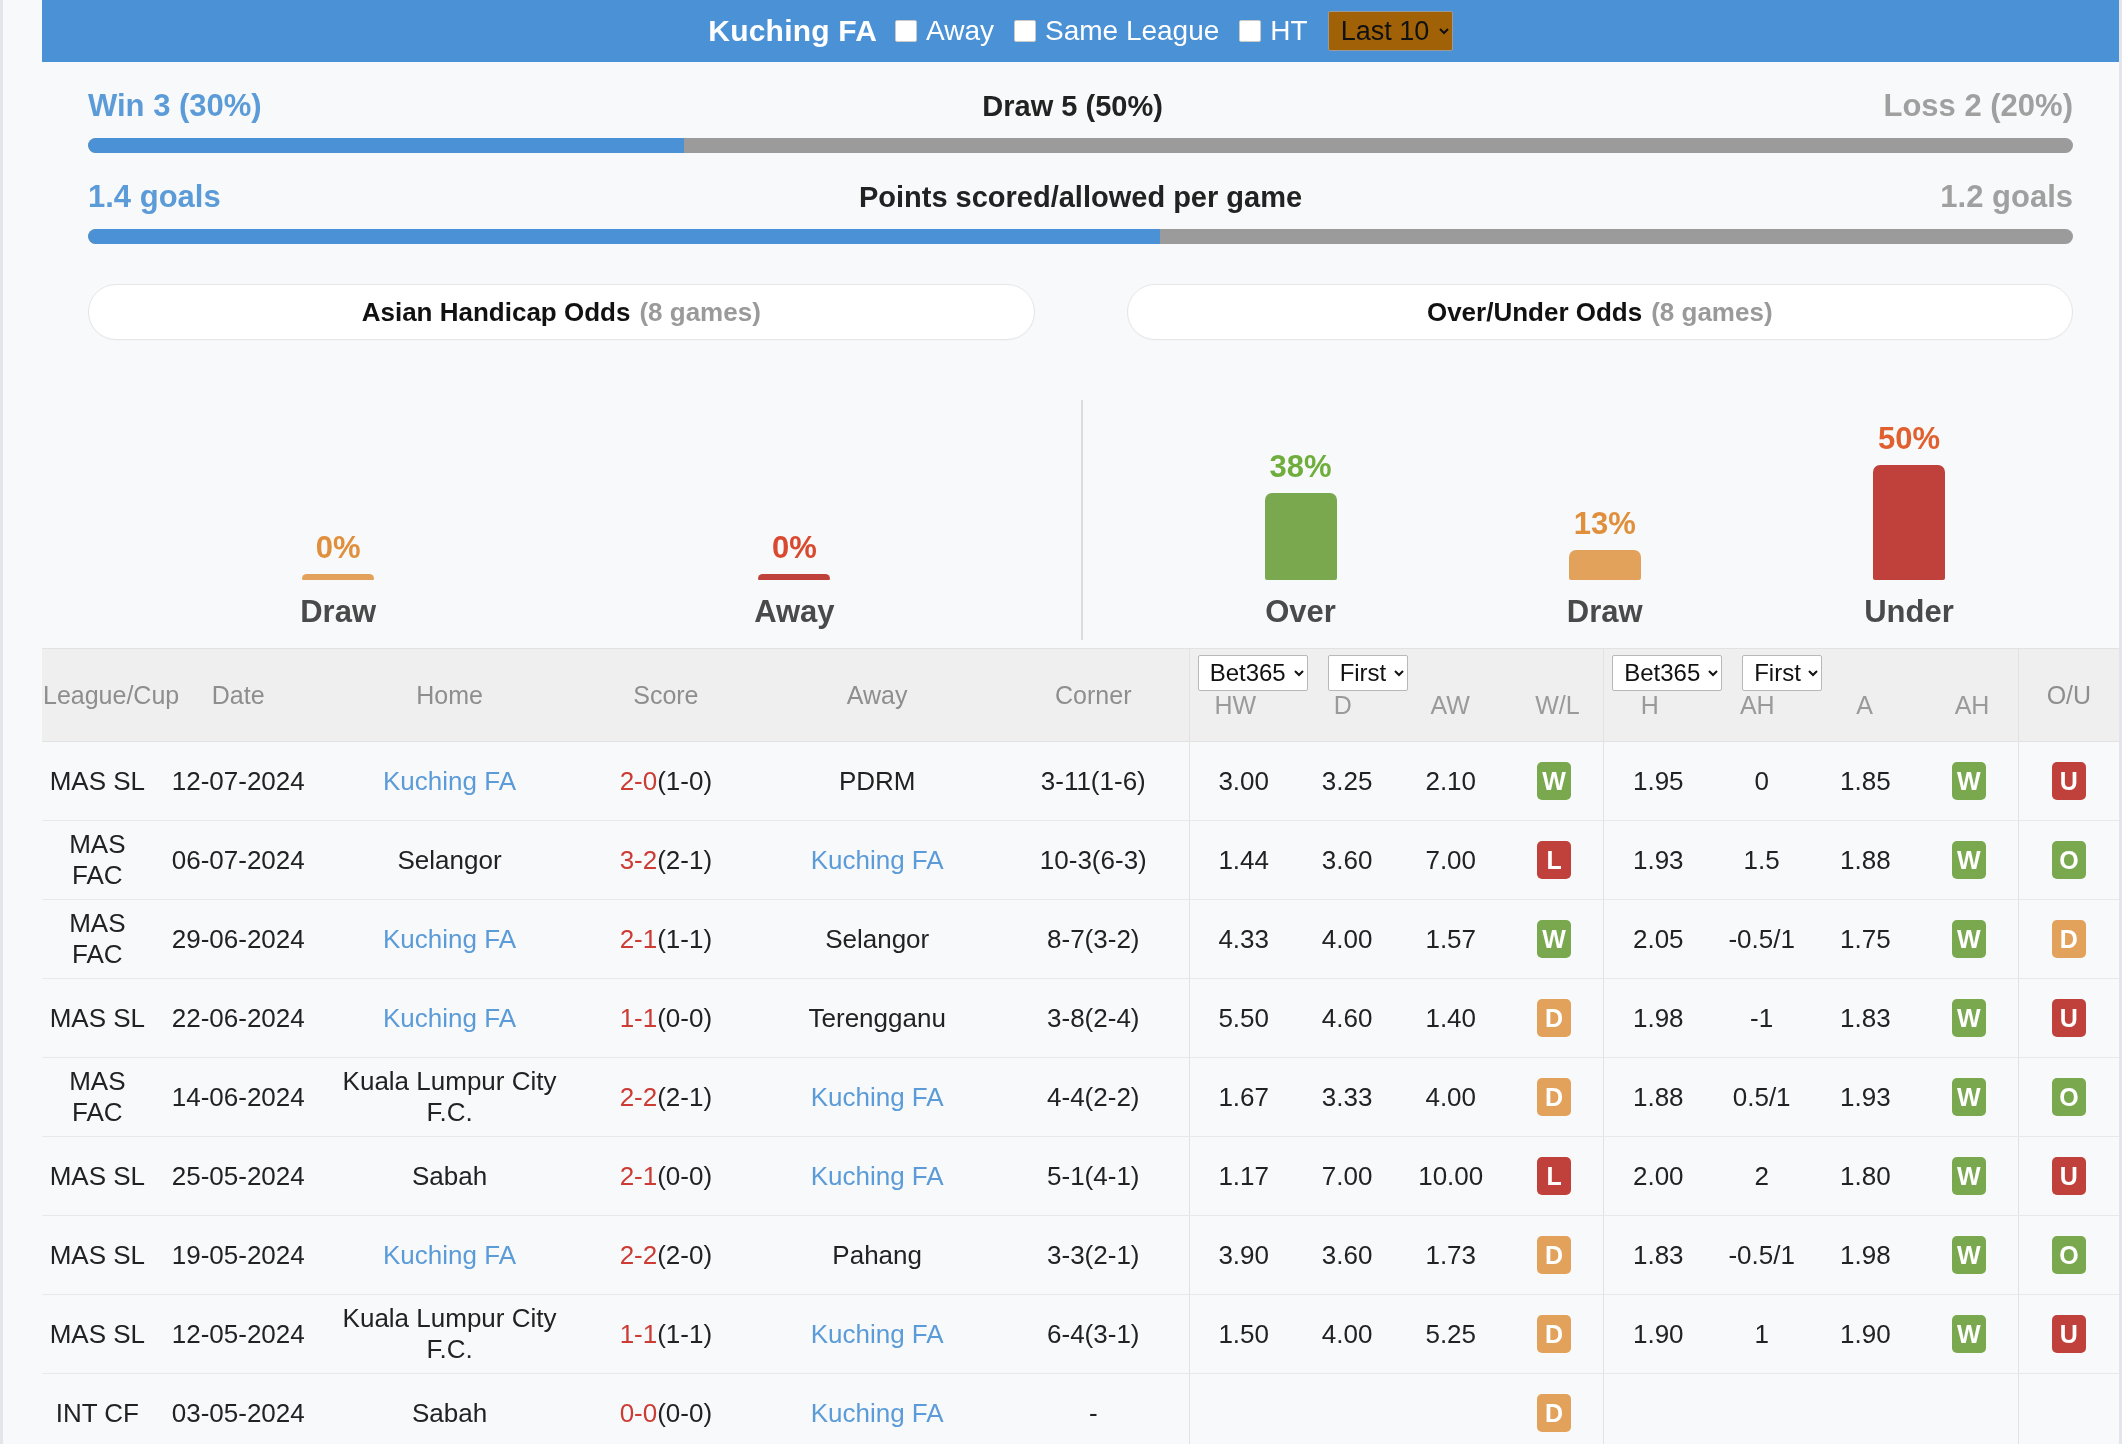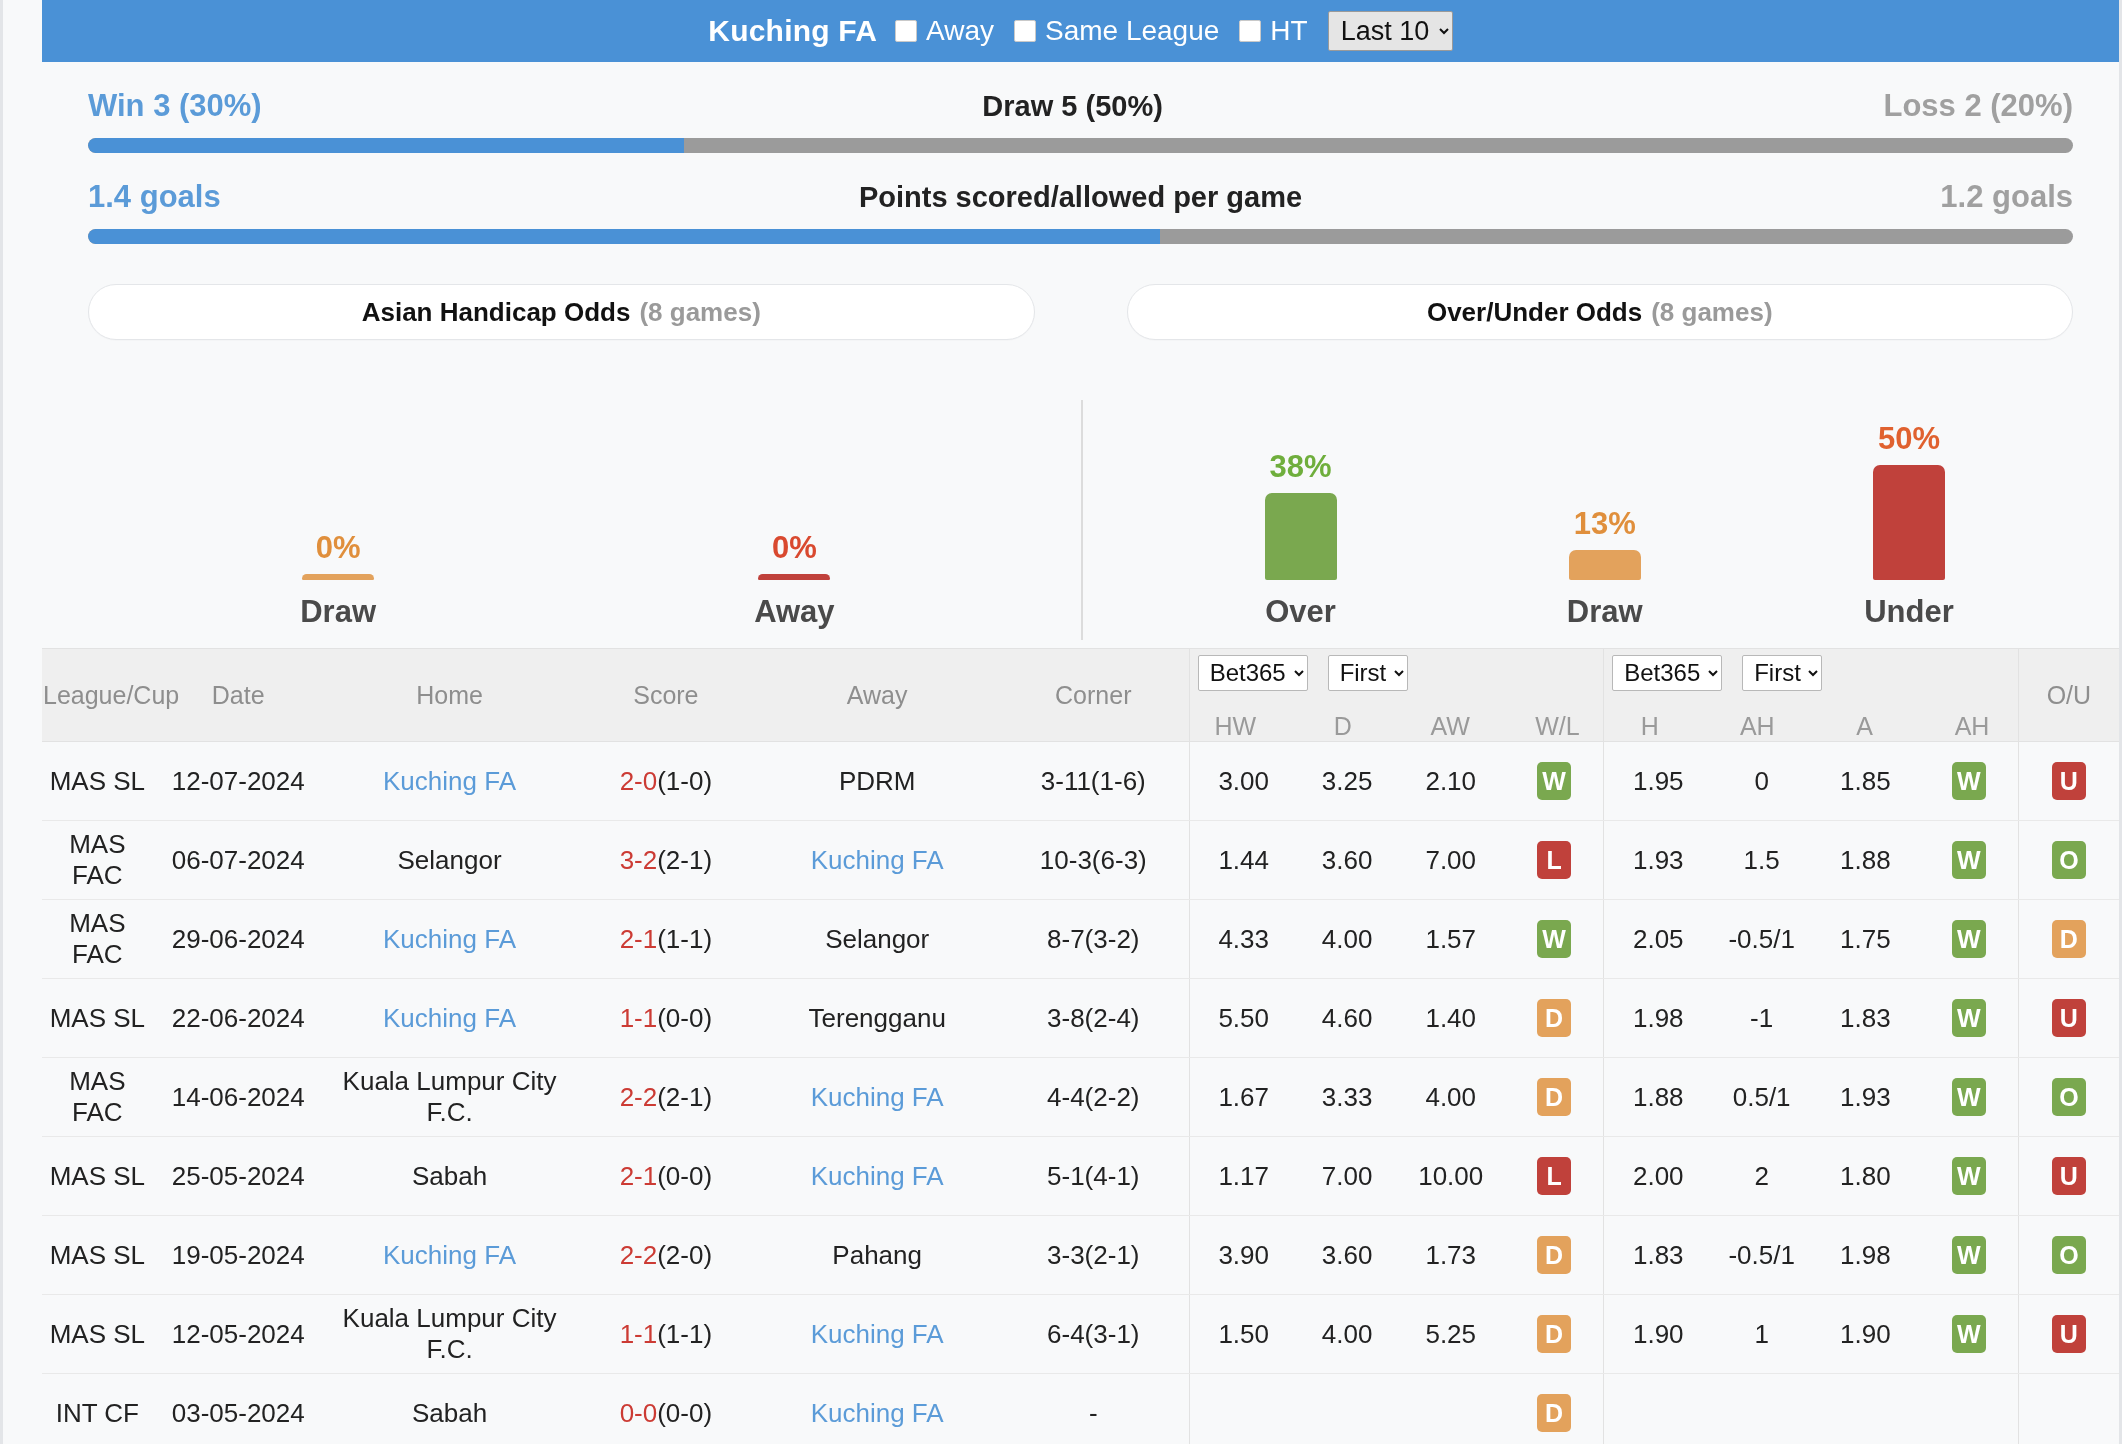--- a/index.html
+++ b/index.html
@@ -40,21 +40,21 @@
   .chk-box {
     width: 22px; height: 22px;
     background: #ffffff;
     border: 1px solid #c9c9c9;
     border-radius: 2px;
     margin-right: 9px;
     display: inline-block;
   }
   .chk-label { font-size: 28px; color: #fff; }
   .ddl {
-    background: #e5e5e5;
+    background: #a16207;
     color: #111;
     border: 1px solid #9a9a9a;
     border-radius: 2px;
     font-size: 27px;
     font-family: "Liberation Sans", sans-serif;
     padding: 3px 6px 4px 8px;
     height: 40px;
     line-height: 1;
   }
 
@@ -154,21 +154,21 @@
     border-bottom: 1px solid #e2e2e2;
   }
   th.grp { padding: 0; vertical-align: top; }
   .grp-inner { display:flex; flex-direction:column; height: 92px; }
   .grp-sel { display:flex; gap:20px; justify-content:flex-start; padding: 6px 0 0 8px; }
   .mini-sel {
     background:#fff; border:1px solid #b8b8b8; border-radius:2px;
     font-size: 24px; font-family:"Liberation Sans", sans-serif;
     color:#111; padding: 1px 4px 2px 7px; height: 36px; line-height:1;
   }
-  .grp-subs { display:flex; flex:1; align-items:flex-end;gap:16px; }
+  .grp-subs { display:flex; flex:1; align-items:flex-start;gap:16px; }
   .grp-subs div { flex:1; text-align:center; font-size:25px; color:#9a9a9a; }
 
   table.games tbody td {
     height: 79px;
     font-size: 26px;
     color: #222;
     text-align: center;
     border-bottom: 1px solid #e9e9e9;
     background: #f8f9fa;
   }

